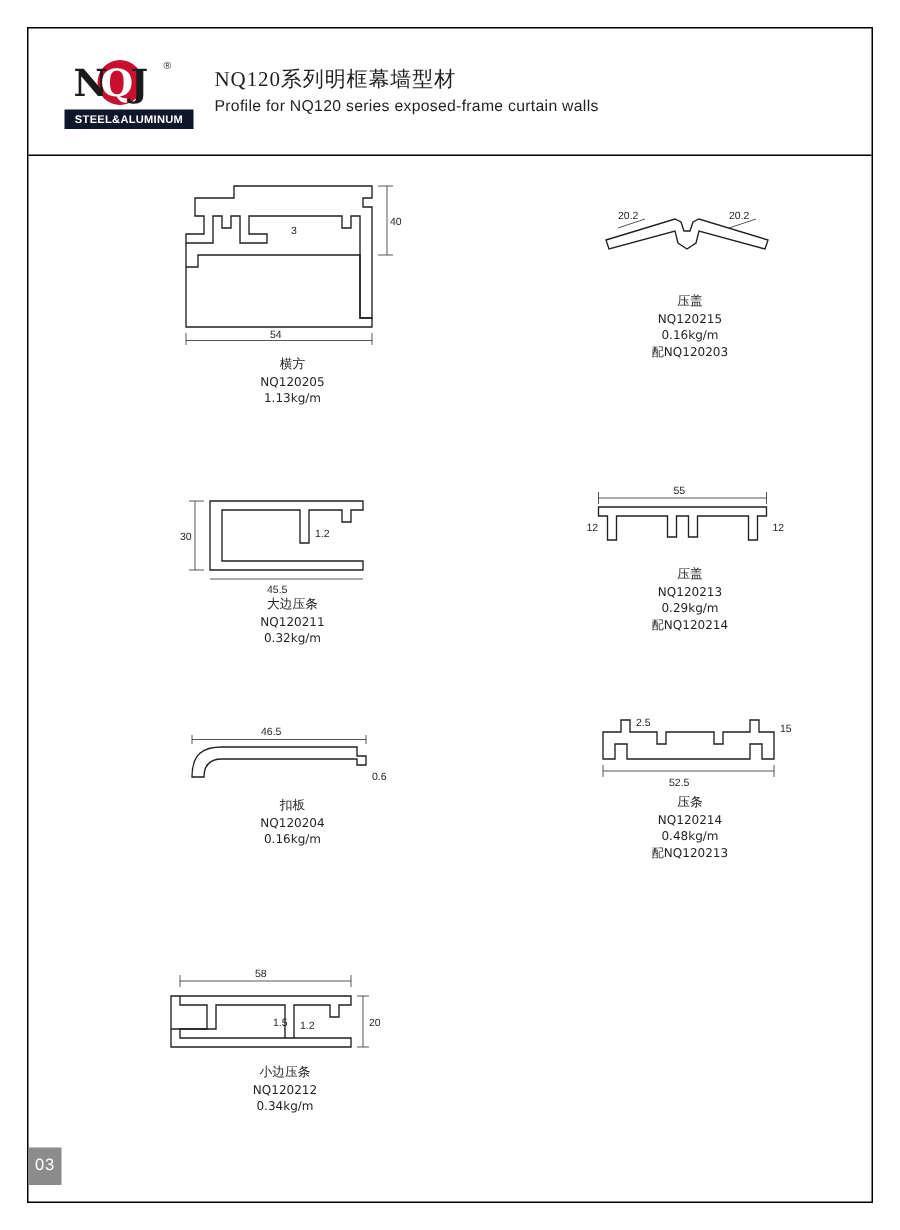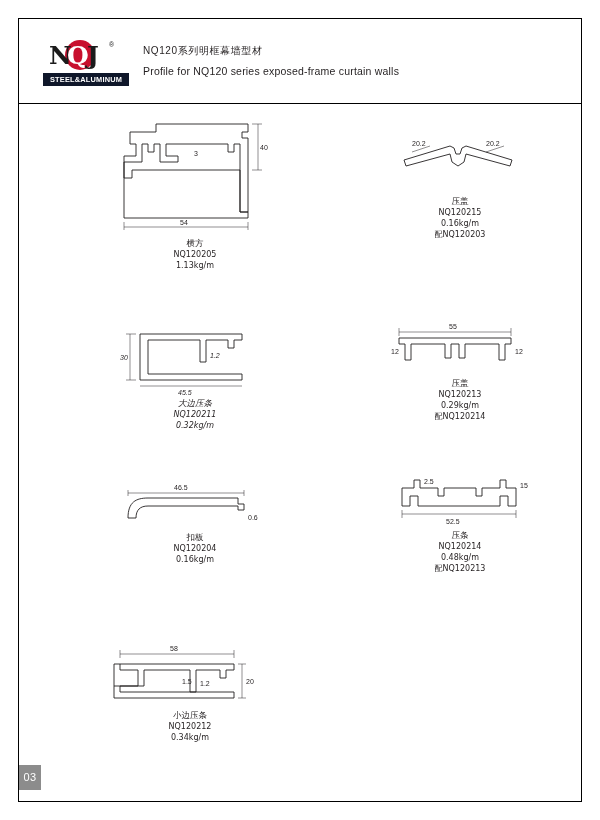--- a/index.html
+++ b/index.html
@@ -96,22 +96,22 @@
     font-size: 7.4px;
     font-weight: bold;
     letter-spacing: 0.2px;
     text-align: center;
     line-height: 13px;
   }
   .title-cn {
     position: absolute;
     left: 124px;
     top: 25px;
-    font-family: Liberation Sans, sans-serif;
-    font-size: 10px;
+    font-family: Liberation Serif, serif;
+    font-size: 14px;
     color: #231f20;
     letter-spacing: 0.6px;
   }
   .title-en {
     position: absolute;
     left: 124px;
     top: 46px;
     font-size: 10.5px;
     color: #231f20;
     letter-spacing: 0.2px;
@@ -212,21 +212,21 @@
       <text x="96" y="6">20.2</text>
     </svg>
     <div class="caption">
       <div class="cn">压盖</div>
       <div>NQ120215</div>
       <div>0.16kg/m</div>
       <div>配NQ120203</div>
     </div>
   </div>
 
-  <div class="fig" style="left:110px; top:318px; width:170px;font-style:italic;">
+  <div class="fig" style="left:110px; top:318px; width:170px;">
     <svg width="170" height="80" viewBox="0 0 170 80">
       <path class="profile" d="M30,16 L132,16 L132,22 L124,22 L124,30 L118,30 L118,22 L96,22 L96,44 L90,44 L90,22 L38,22 L38,56 L132,56 L132,62 L30,62 Z"></path>
       <line class="dim" x1="20" y1="16" x2="20" y2="62"></line>
       <line class="dim" x1="16" y1="16" x2="26" y2="16"></line>
       <line class="dim" x1="16" y1="62" x2="26" y2="62"></line>
       <text x="10" y="42">30</text>
       <line class="dim" x1="30" y1="68" x2="132" y2="68"></line>
       <text x="68" y="77">45.5</text>
       <text x="100" y="40">1.2</text>
     </svg>

